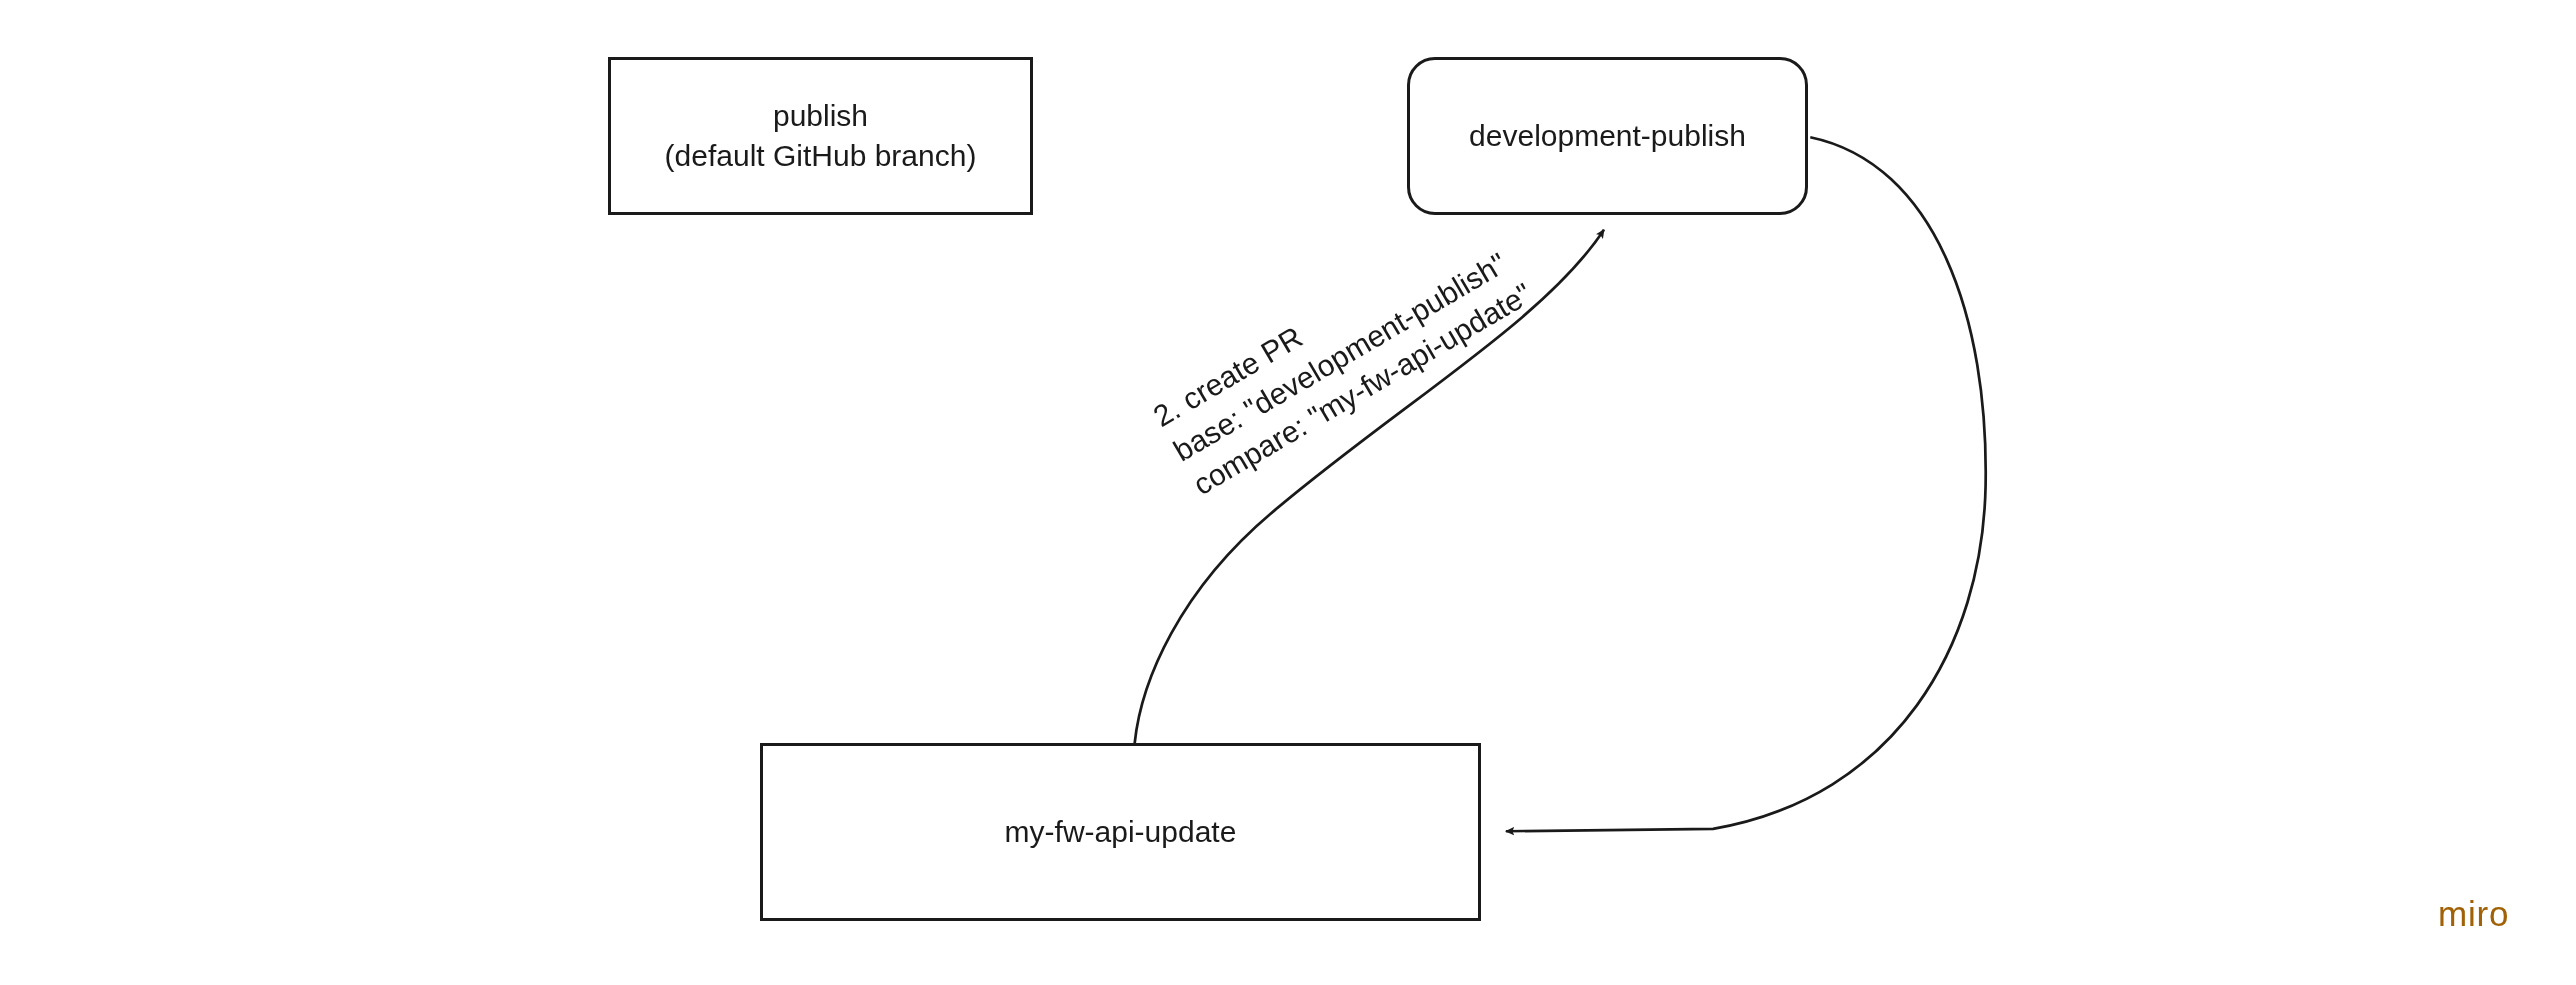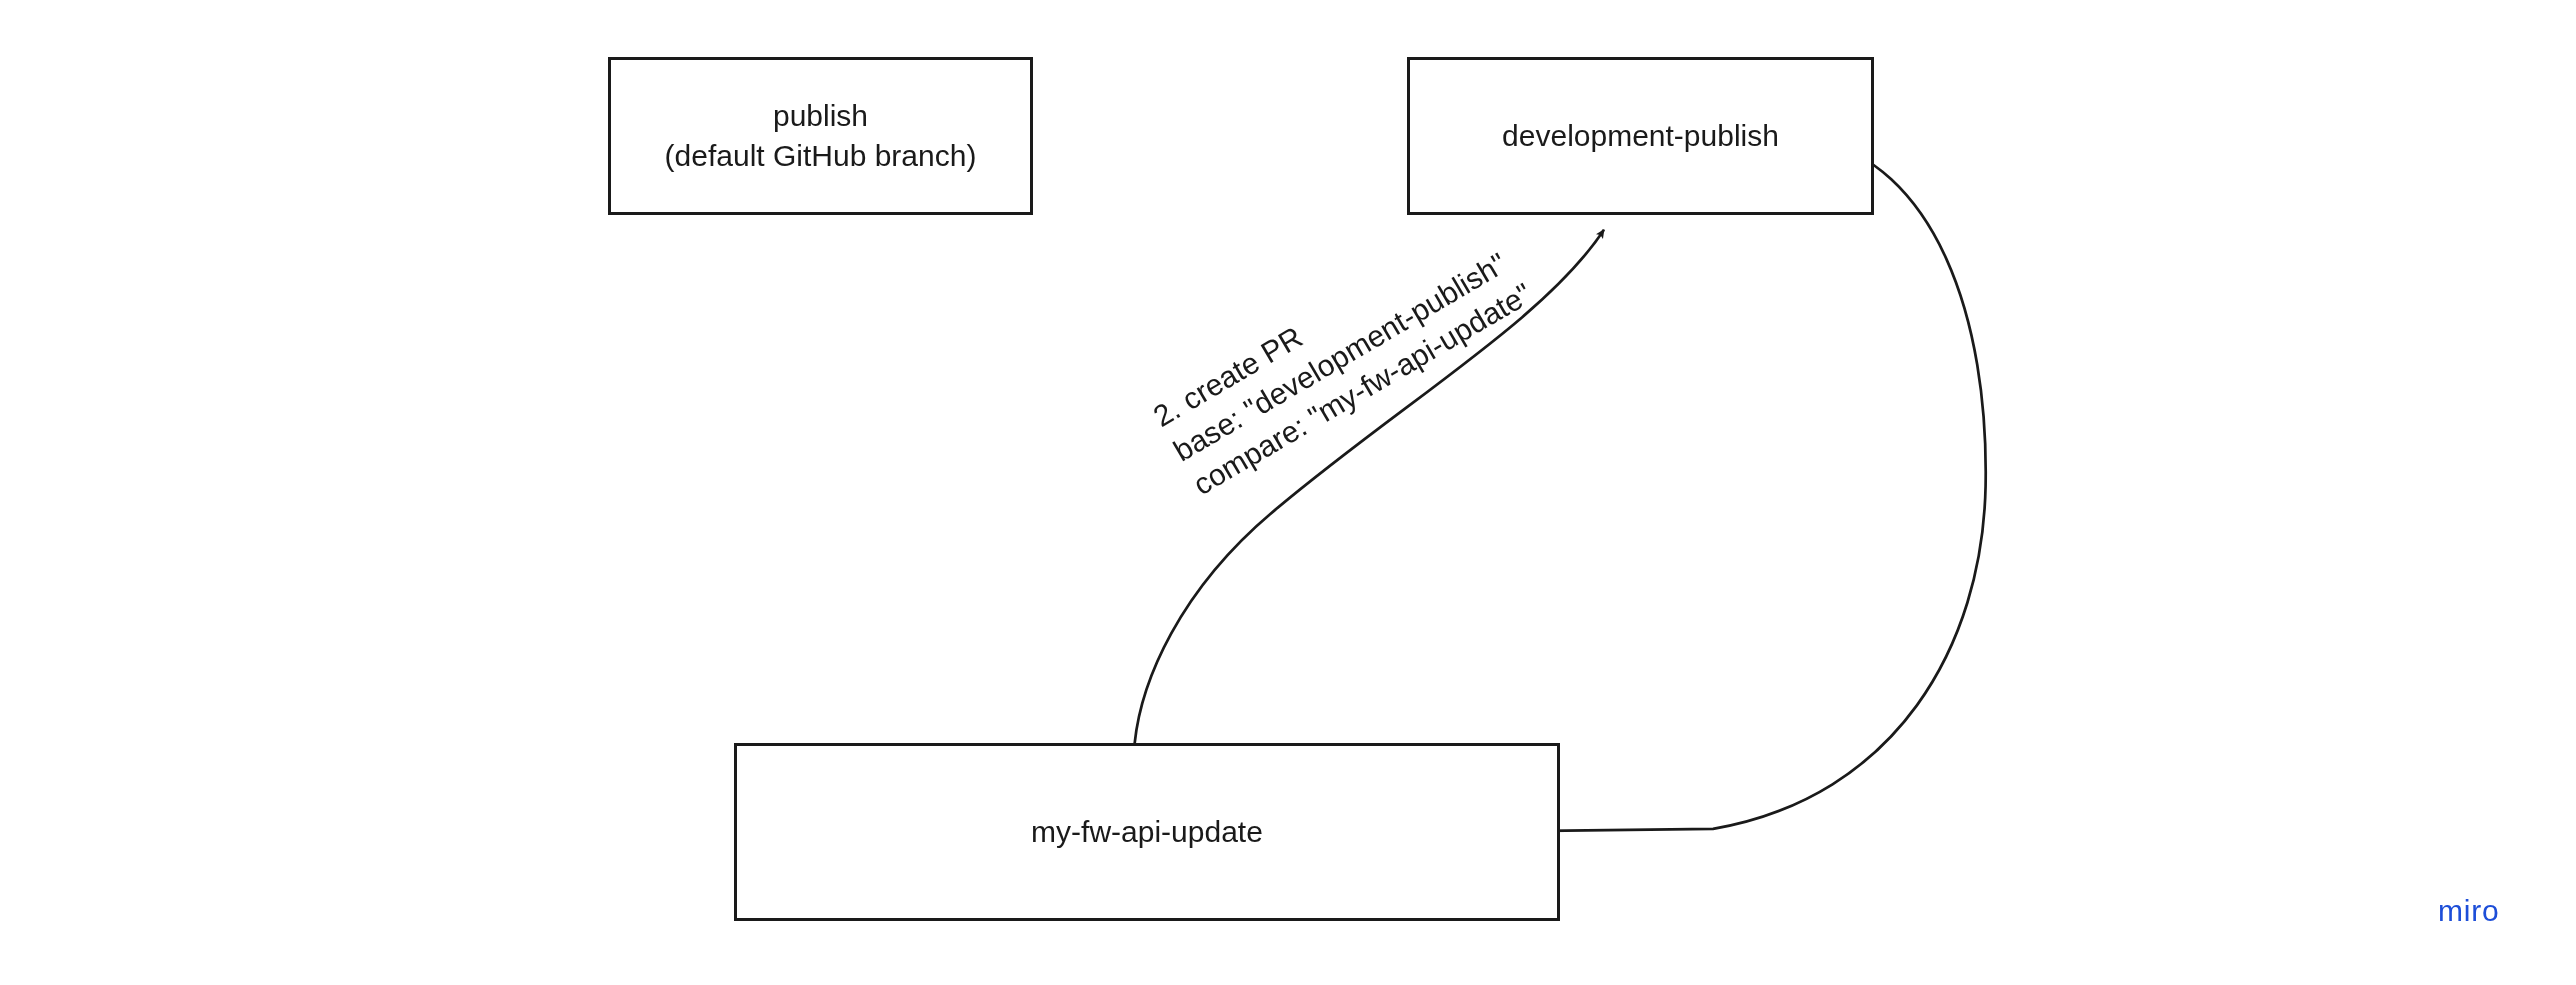--- a/index.html
+++ b/index.html
@@ -42,27 +42,28 @@
   }
   #node-publish {
     left: 608px;
     top: 57px;
     width: 425px;
     height: 158px;
   }
   #node-development-publish {
     left: 1407px;
     top: 57px;
-    width: 467px;
+    width: 401px;
     height: 158px;
+    border-radius: 28px;
   }
   #node-my-fw-api-update {
-    left: 734px;
+    left: 760px;
     top: 743px;
-    width: 826px;
+    width: 721px;
     height: 178px;
   }
   .edge-label {
     position: absolute;
     color: #1a1a1a;
     font-size: 30px;
     font-family: "Liberation Sans", sans-serif;
     line-height: 1.32;
     white-space: pre;
     background: transparent;
@@ -76,23 +77,23 @@
     left: 1146px;
     top: 402px;
     transform: rotate(-30.5deg);
     transform-origin: 0 0;
     text-align: left;
   }
   #watermark-miro {
     position: absolute;
     left: 2438px;
     top: 894px;
-    font-size: 30px;
+    font-size: 35px;
     letter-spacing: 0.8px;
-    color: #1d4ed8;
+    color: #a16207;
     font-family: "Liberation Sans", sans-serif;
     font-weight: 400;
     user-select: none;
   }
 </style>
 </head>
 <body>
 
 <div id="canvas">
 

